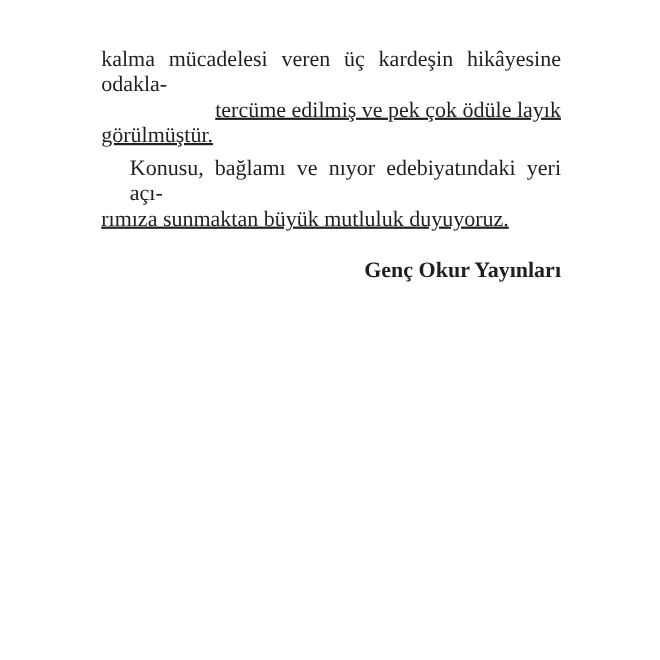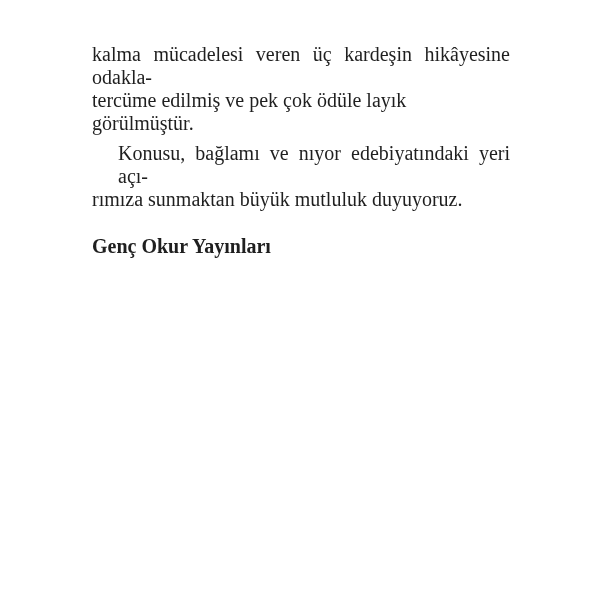--- a/index.html
+++ b/index.html
@@ -27,29 +27,30 @@
     line-height: 23px;
   }
   .para { margin: 0; padding: 0; }
   .para + .para { margin-top: 7px; }
   .line {
     text-align: justify;
     text-align-last: justify;
     white-space: normal;
   }
   .line.last {
-    text-align: left;
+    text-align: right;
     text-align-last: left;
+    text-decoration: underline;
   }
   .line.indent {
     padding-left: 26px;
   }
   .signature {
     margin-top: 24px;
-    text-align: left;
+    text-align: right;
     font-weight: bold;
     color: #1f1f1f;
   }
 </style>
 </head>
 <body>
 
 <div class="page">
   <div class="text-block">
 

